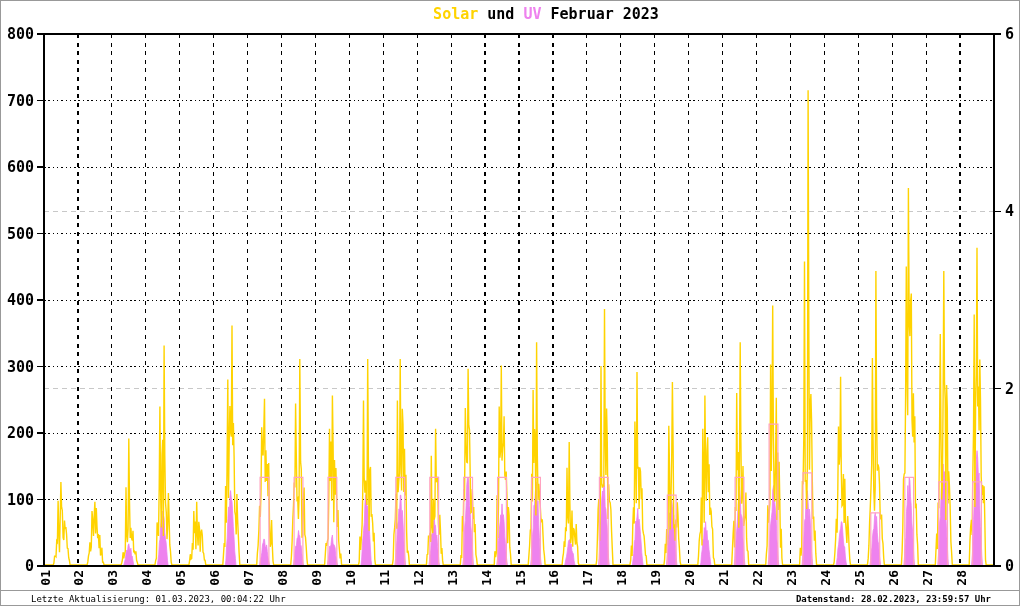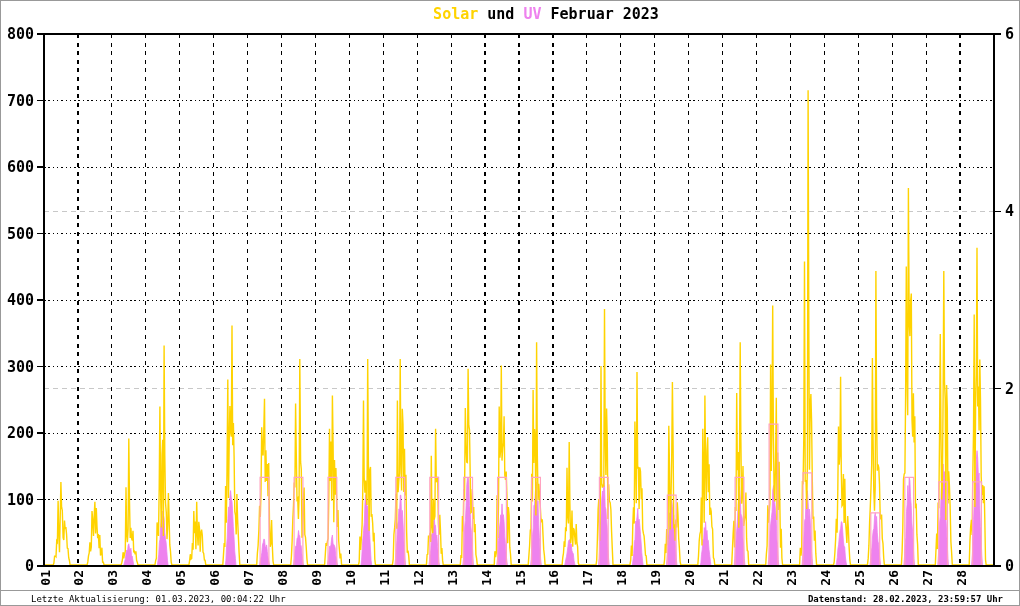--- a/index.html
+++ b/index.html
@@ -5,21 +5,21 @@
   html,body{margin:0;padding:0;background:#fff;}
   #page{position:relative;width:1020px;height:606px;background:#fff;
         border:1px solid #999;box-sizing:border-box;overflow:hidden;
         font-family:"DejaVu Sans Mono","Liberation Mono",monospace;}
   #title{position:absolute;top:4px;left:0;width:100%;text-align:center;
          font-size:15px;font-weight:bold;white-space:pre;margin-left:36px;}
   #chart{position:absolute;left:0;top:0;}
   #chart text{font-family:"DejaVu Sans Mono","Liberation Mono",monospace;fill:#000;}
   #footer-rule{position:absolute;left:0;top:589px;width:100%;border-top:1px solid #999;}
   #footer-left{position:absolute;left:30px;top:593px;font-size:9px;font-weight:normal;}
-  #footer-right{position:absolute;right:16px;top:593px;font-size:9px;font-weight:bold;}
+  #footer-right{position:absolute;right:28px;top:593px;font-size:9px;font-weight:bold;}
 </style>
 </head>
 <body>
 
 <div id="page">
   <div id="title"><span style="color: rgb(255, 211, 0);">Solar</span><span style="color: rgb(0, 0, 0);"> und </span><span style="color: rgb(238, 130, 238);">UV</span><span style="color: rgb(0, 0, 0);"> Februar 2023</span></div>
 
   <svg id="chart" width="1020" height="606" viewBox="0 0 1020 606">
       <g shape-rendering="crispEdges">
         <line x1="43" x2="993" y1="387.66666666666663" y2="387.66666666666663" stroke="#c8c8c8" stroke-width="1.2" stroke-dasharray="5 4"></line>

